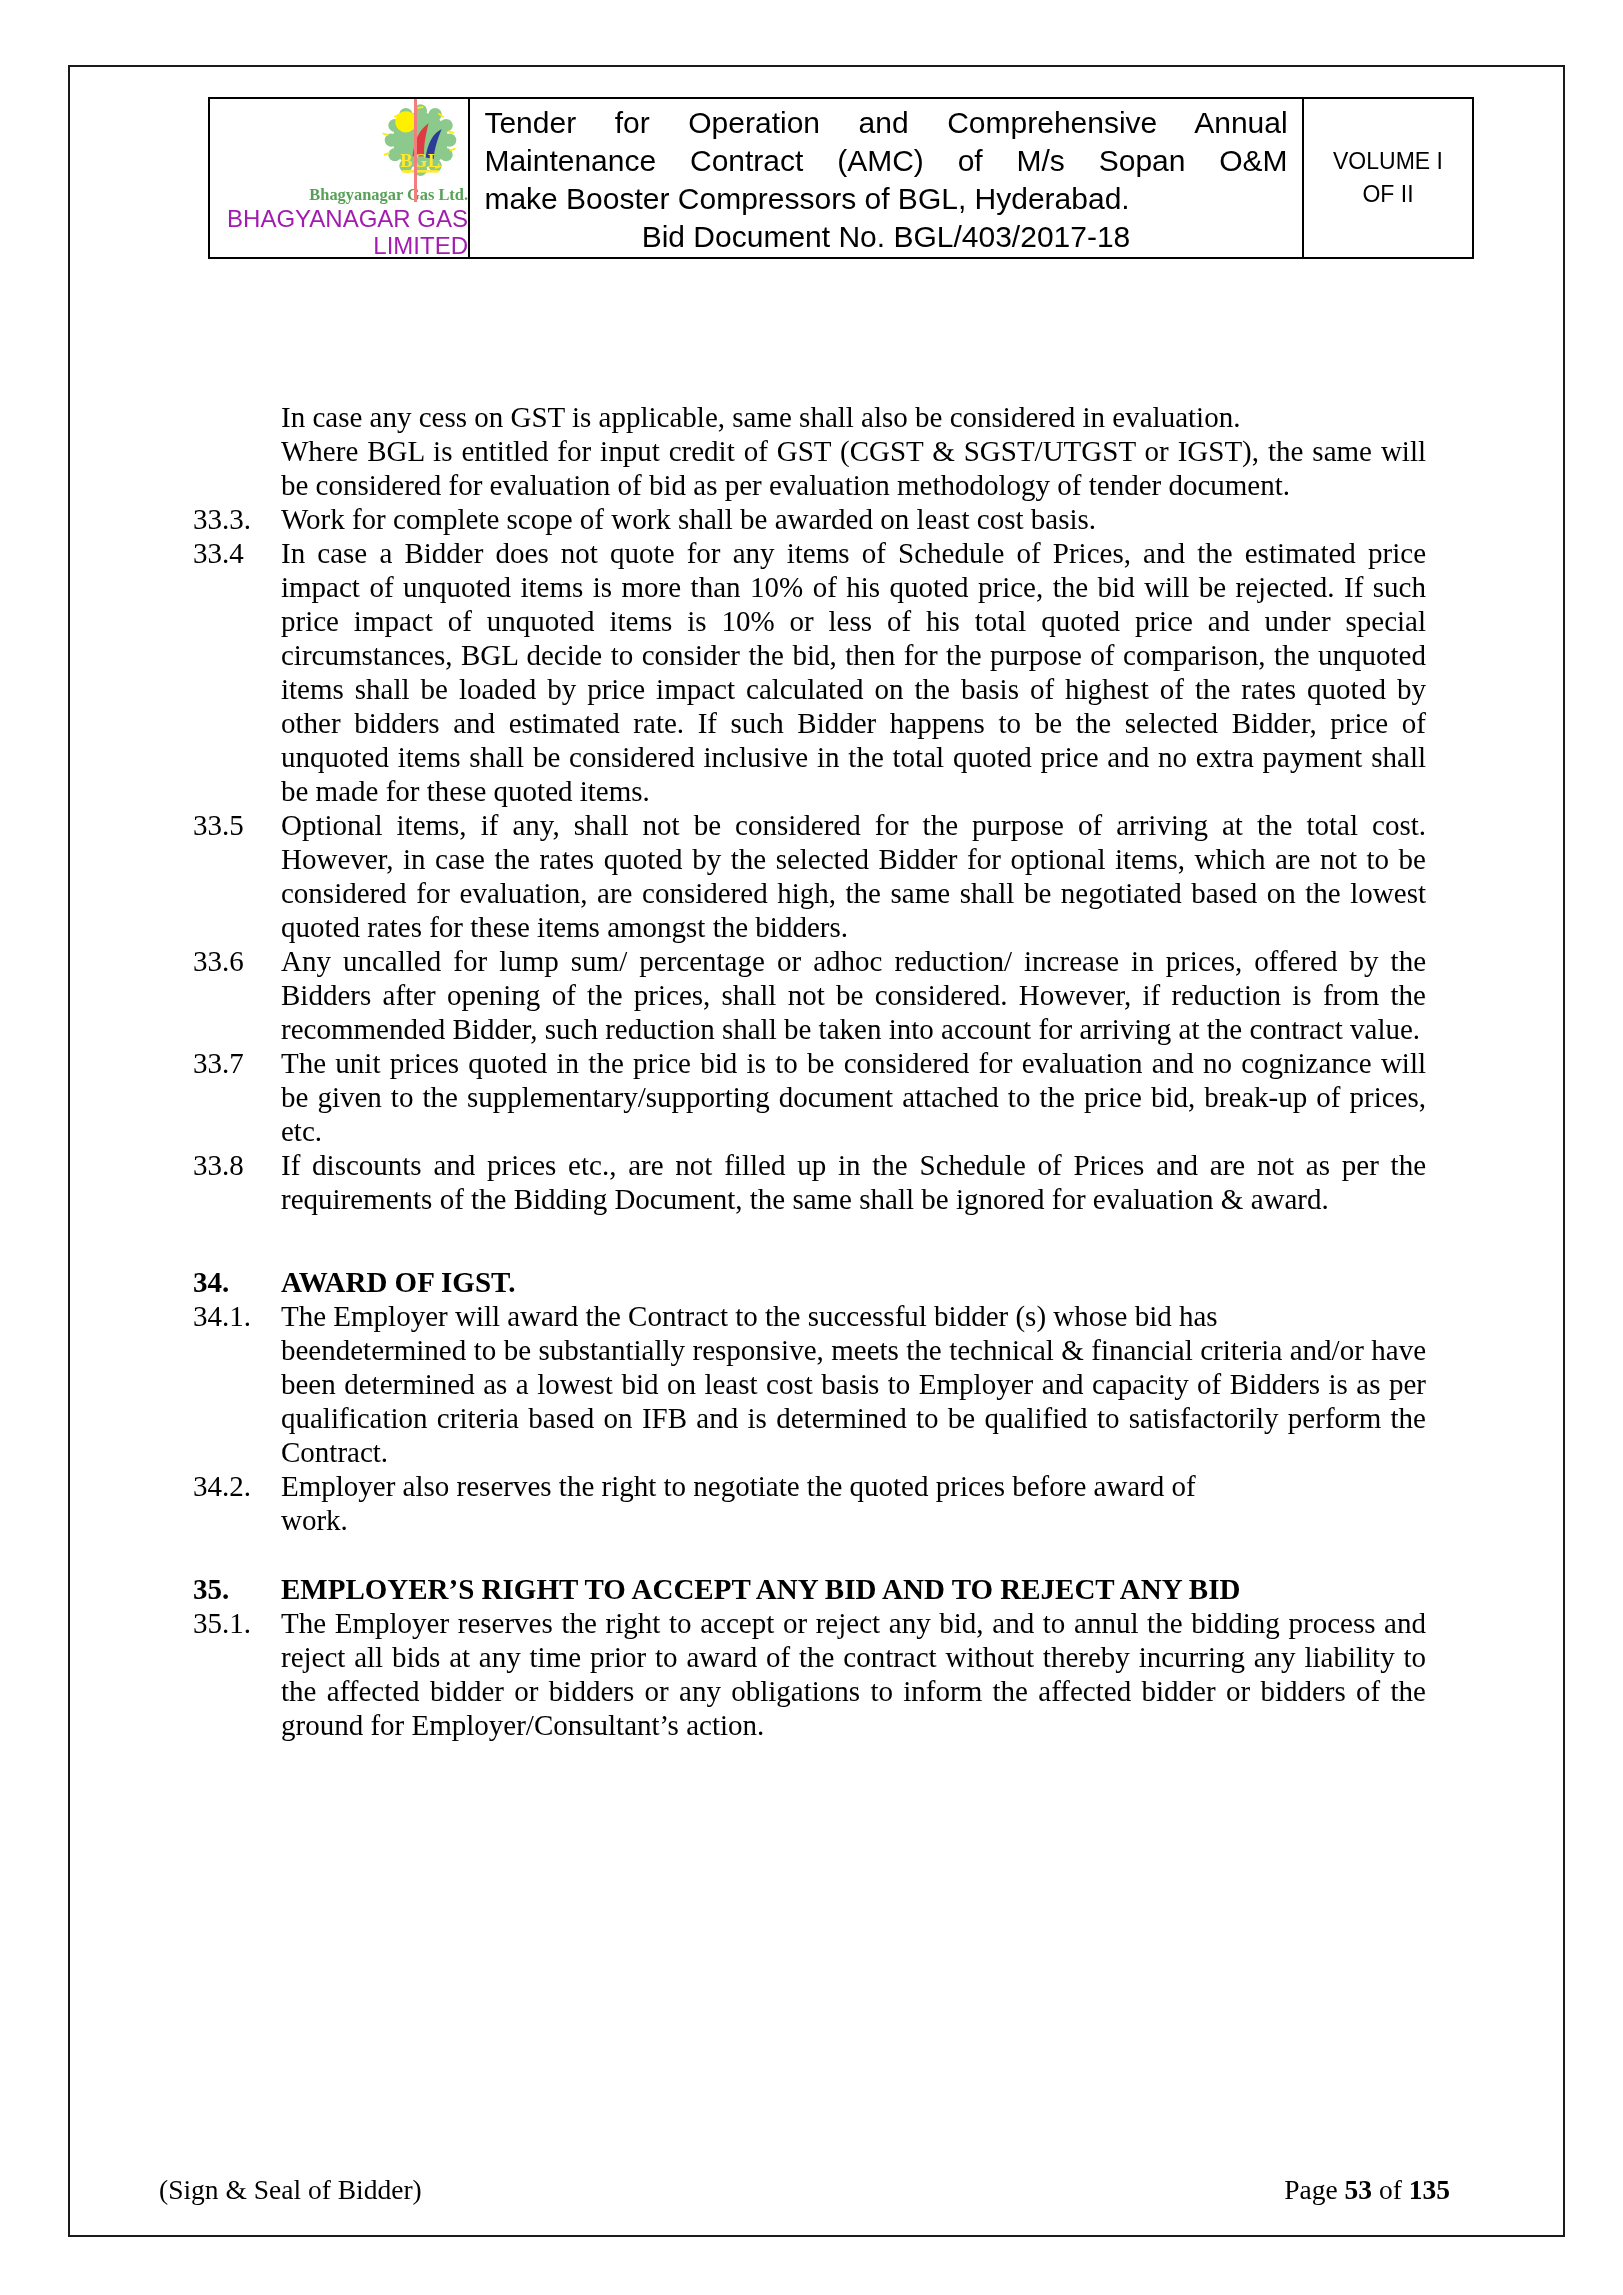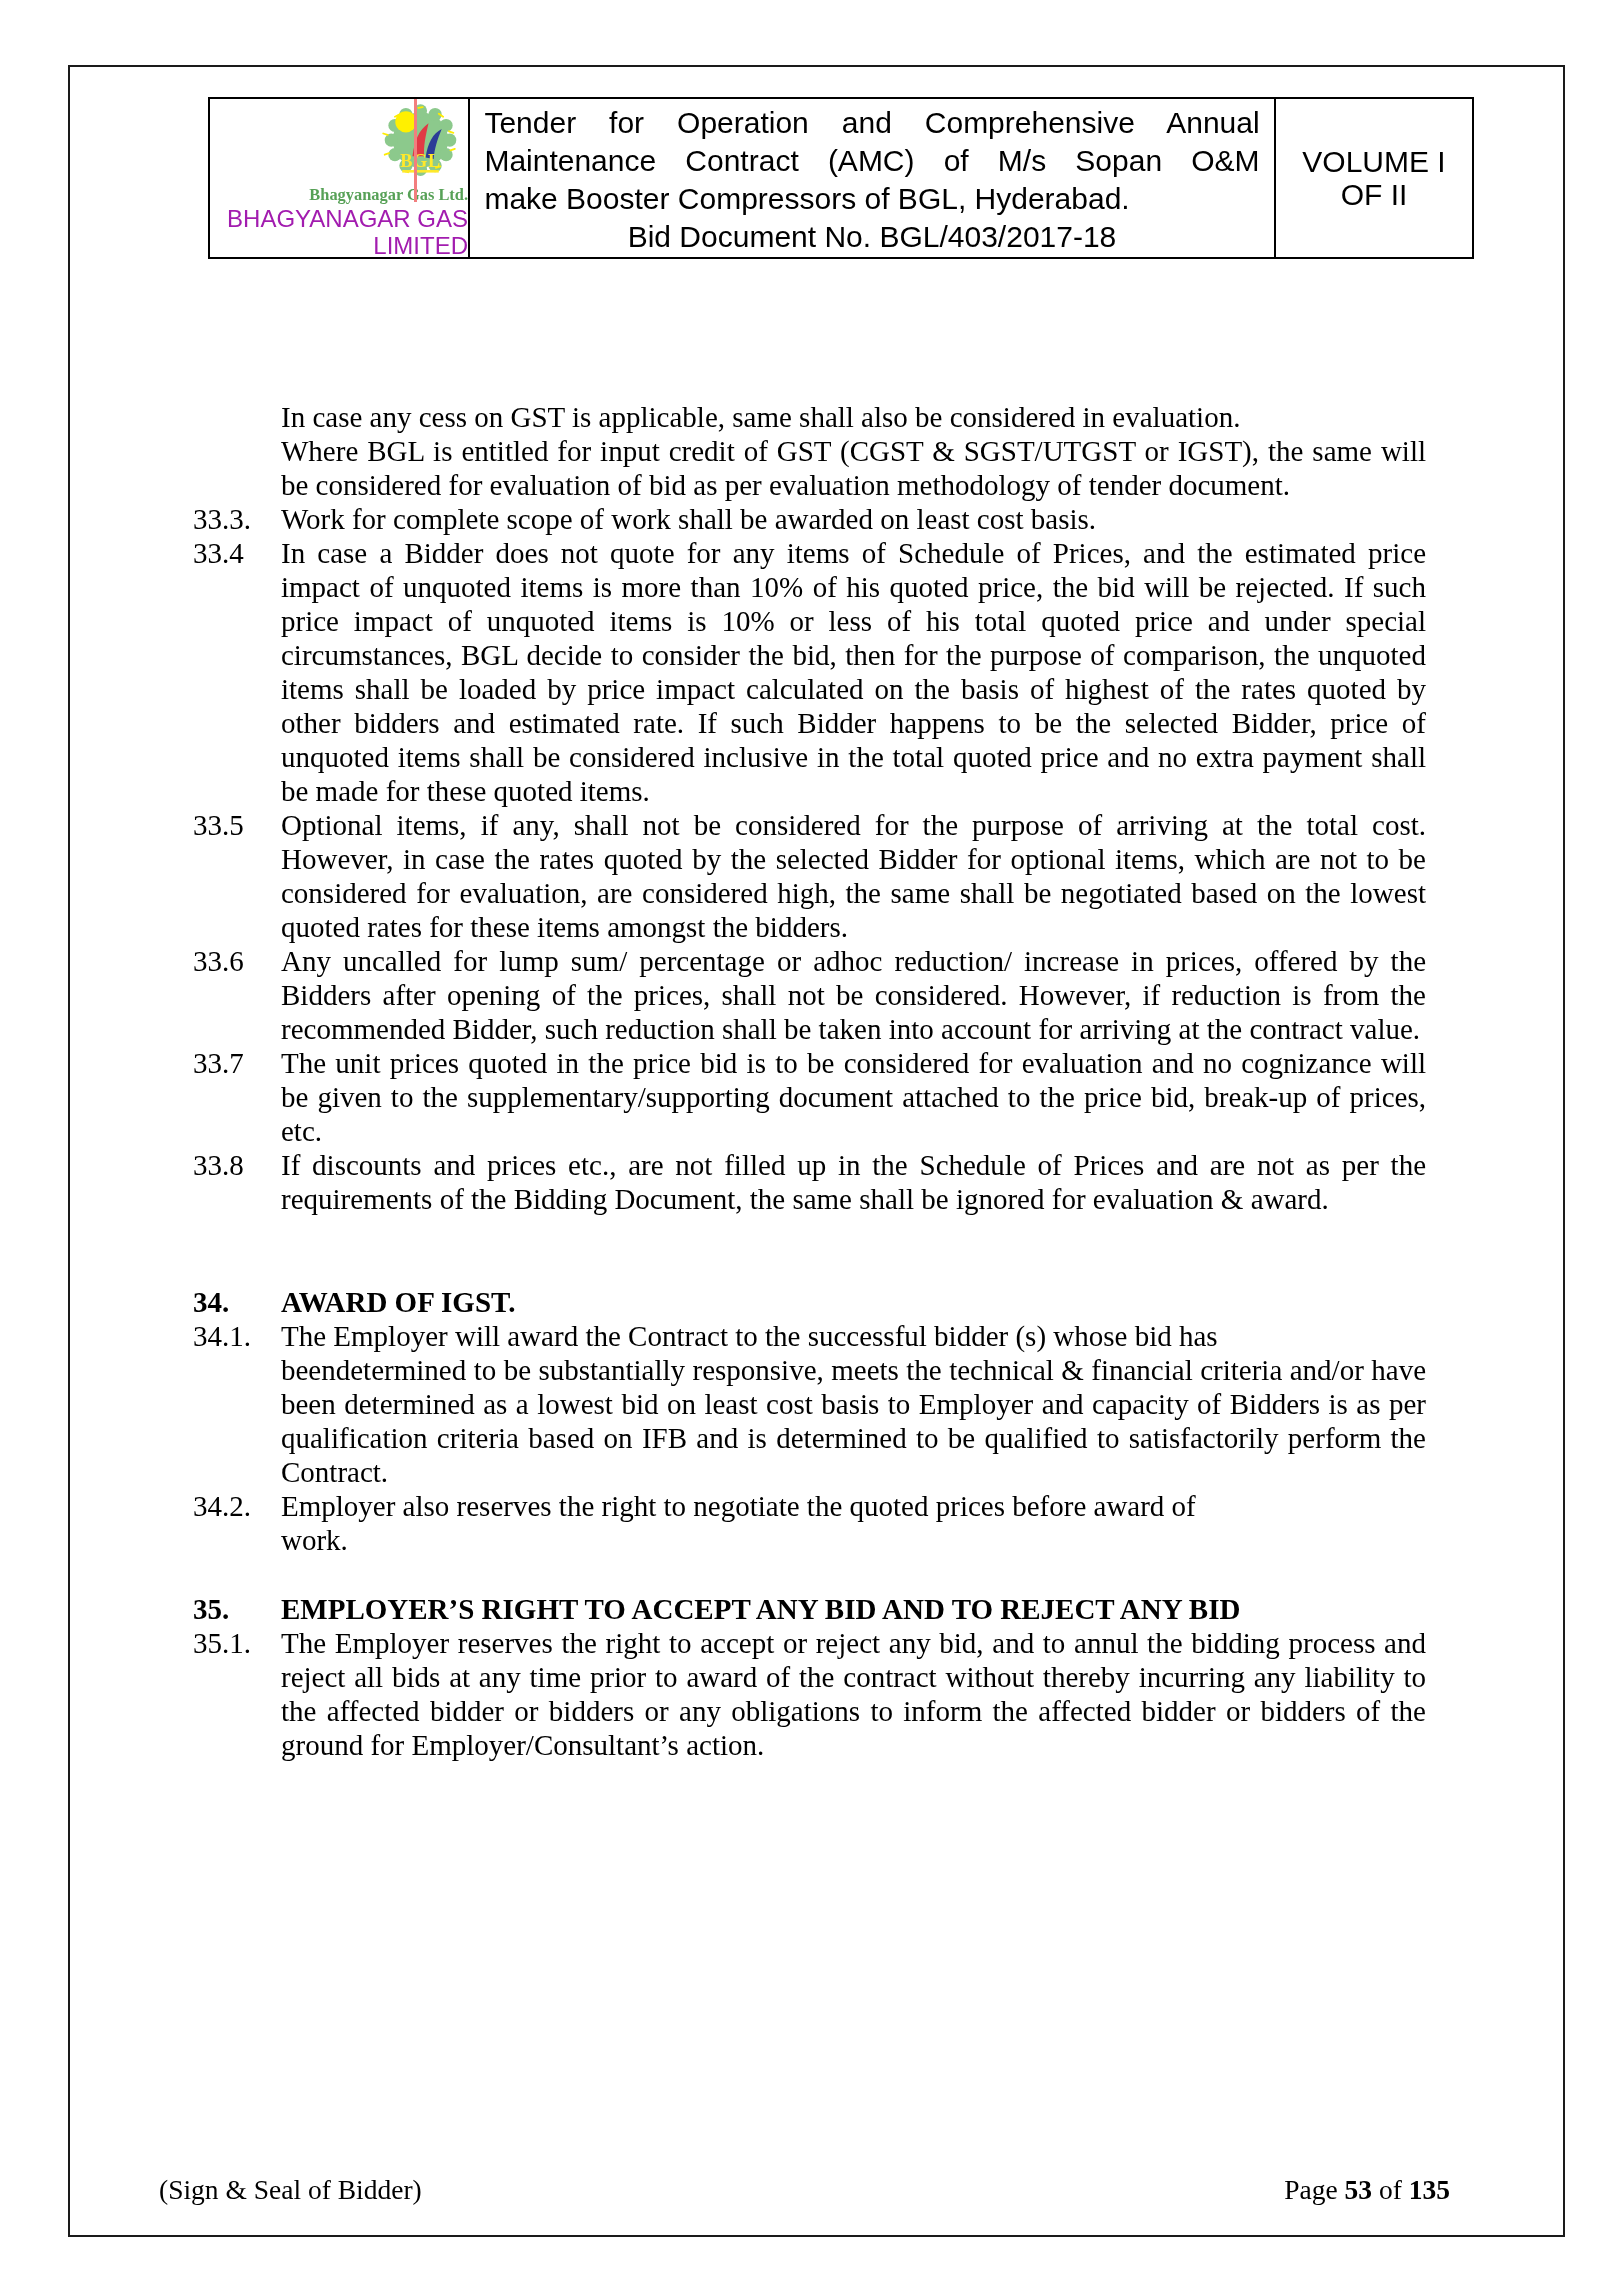--- a/index.html
+++ b/index.html
@@ -56,27 +56,27 @@
     box-sizing: border-box;
     border-right: 2px solid #000;
     padding: 4.6px 14.4px 0 14.4px;
     font-size: 30px;
     line-height: 38px;
   }
   .t-just { text-align: justify; text-align-last: justify; }
   .t-left { text-align: left; }
   .t-center { text-align: center; }
   .cell-volume {
-    width: 196px; flex: 0 0 auto;
+    width: 168px; flex: 0 0 auto;
     box-sizing: border-box;
     display: flex;
     flex-direction: column;
     justify-content: center;
     align-items: center;
-    font-size: 30px;
+    font-size: 23px;
     line-height: 33px;
   }
   .red-line {
     position: absolute;
     left: 414px; top: 99px;
     width: 2.6px; height: 103px;
     background: #f27e7e;
   }
   
   .doc-body {
@@ -196,21 +196,21 @@
       <div class="sec-text">Any uncalled for lump sum/ percentage or adhoc reduction/ increase in prices, offered by the Bidders after opening of the prices, shall not be considered. However, if reduction is from the recommended Bidder, such reduction shall be taken into account for arriving at the contract value.</div>
     </div>
     <div class="section-row">
       <span class="sec-num">33.7</span>
       <div class="sec-text">The unit prices quoted in the price bid is to be considered for evaluation and no cognizance will be given to the supplementary/supporting document attached to the price bid, break-up of prices, etc.</div>
     </div>
     <div class="section-row">
       <span class="sec-num">33.8</span>
       <div class="sec-text">If discounts and prices etc., are not filled up in the Schedule of Prices and are not as per the requirements of the Bidding Document, the same shall be ignored for evaluation &amp; award.</div>
     </div>
-    <div class="section-row heading" style="margin-top: 69px;">
+    <div class="section-row heading" style="margin-top: 49px;">
       <span class="sec-num">34.</span>
       <div class="sec-text">AWARD OF IGST.</div>
     </div>
     <div class="section-row">
       <span class="sec-num">34.1.</span>
       <div class="sec-text">The Employer will award the Contract to the successful bidder (s) whose bid has
 beendetermined to be substantially responsive, meets the technical &amp; financial criteria and/or have been determined as a lowest bid on least cost basis to Employer and capacity of Bidders is as per qualification criteria based on IFB and is determined to be qualified to satisfactorily perform the Contract.</div>
     </div>
     <div class="section-row">
       <span class="sec-num">34.2.</span>

